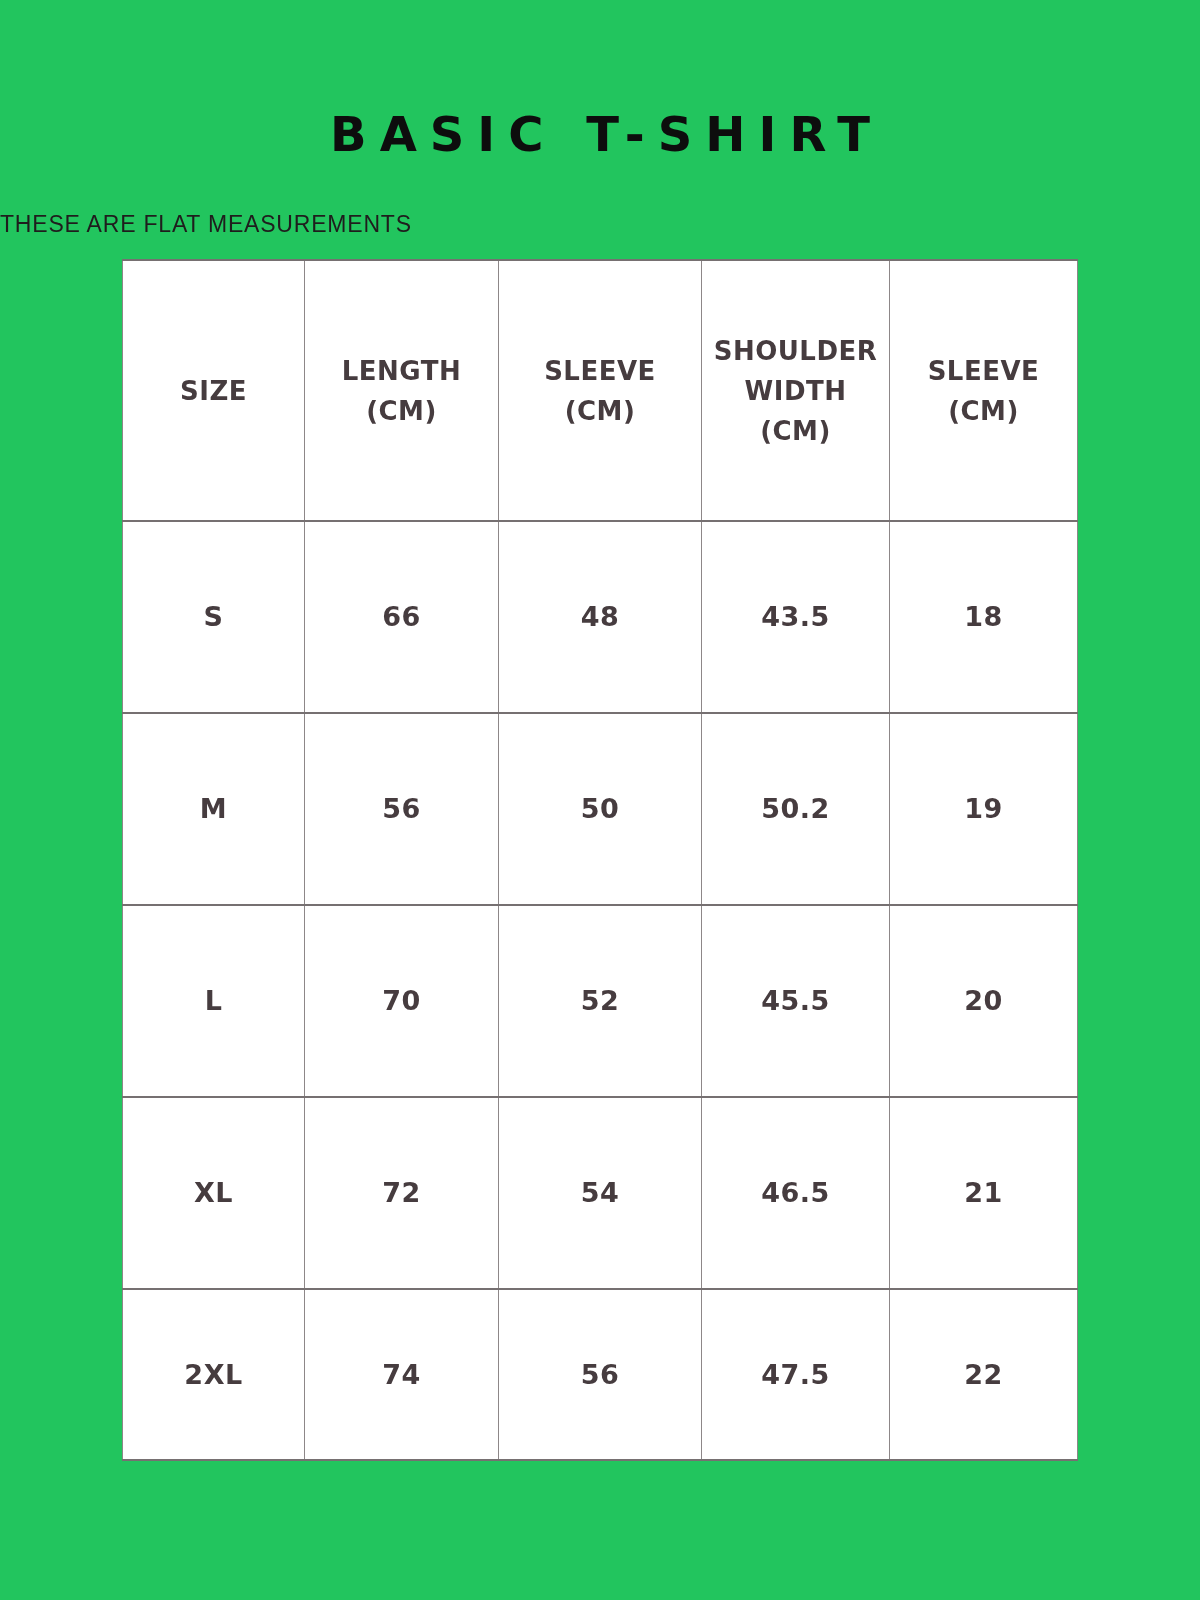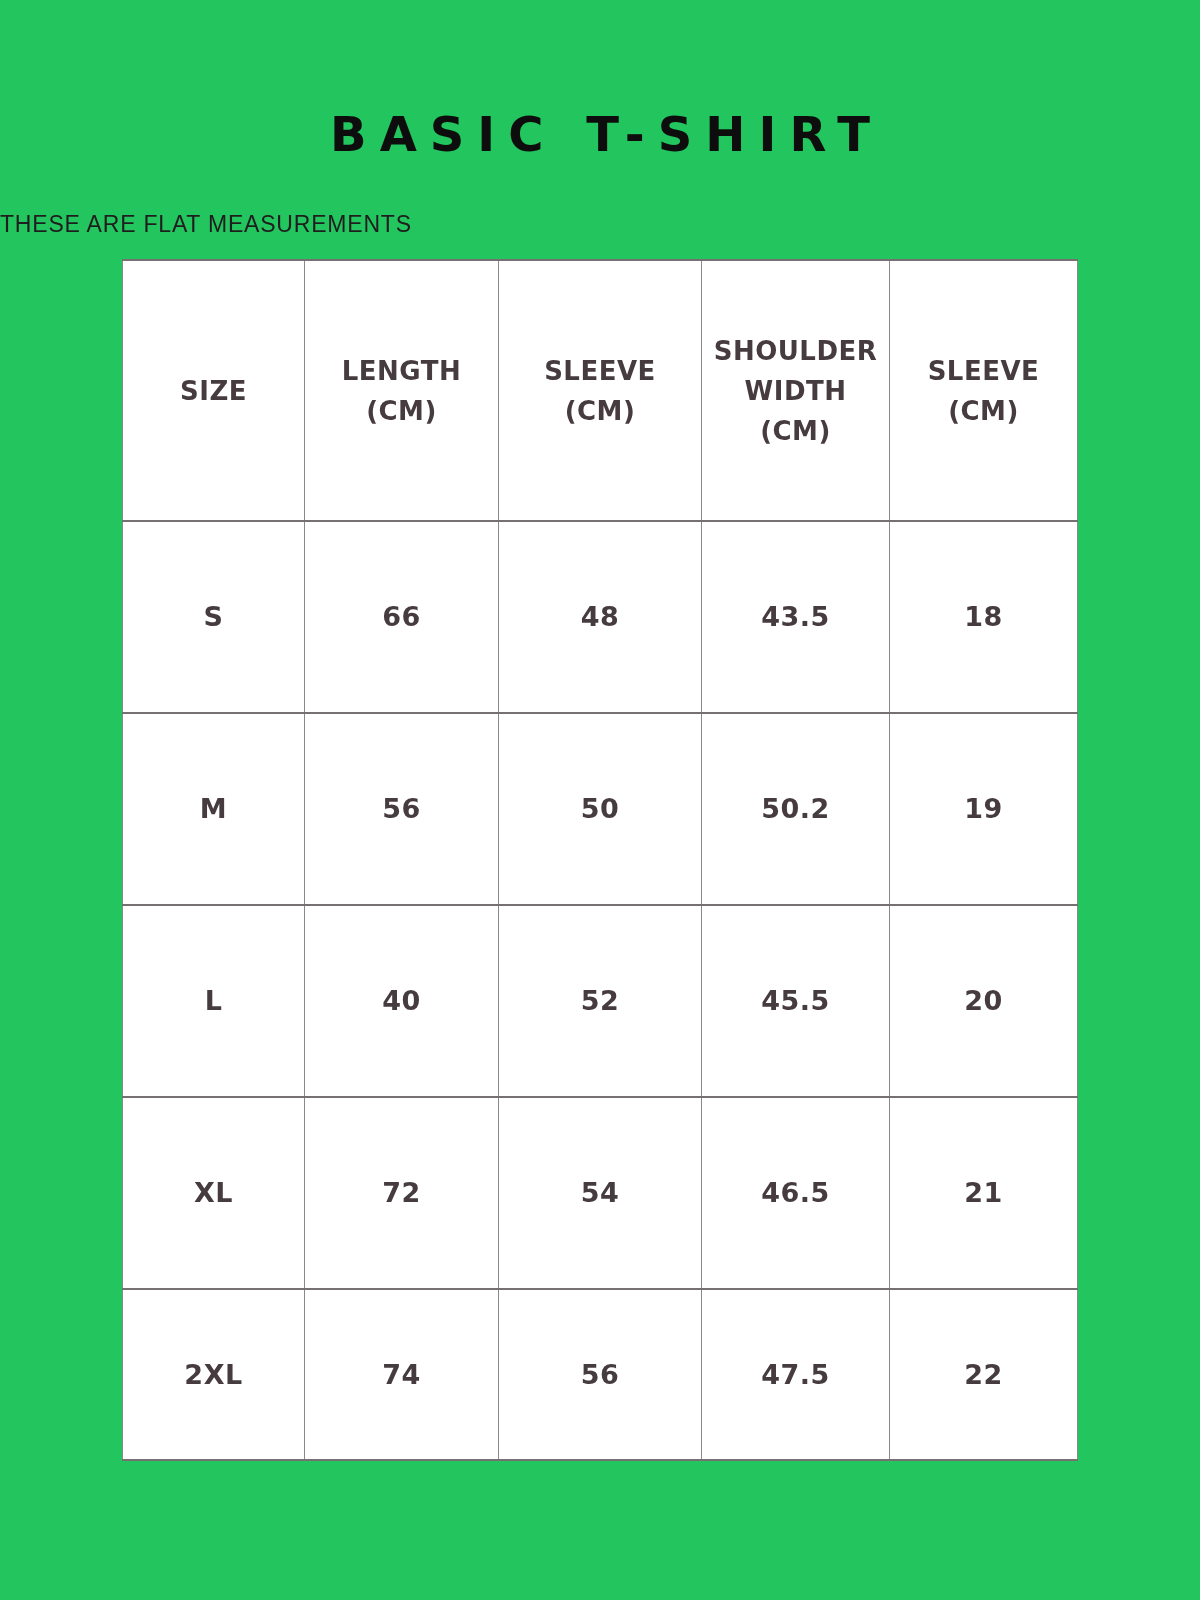--- a/index.html
+++ b/index.html
@@ -131,21 +131,21 @@
       <tr class="data-row">
         <td>M</td>
         <td>56</td>
         <td>50</td>
         <td>50.2</td>
         <td>19</td>
       </tr>
 
       <tr class="data-row">
         <td>L</td>
-        <td>40</td>
+        <td>70</td>
         <td>52</td>
         <td>45.5</td>
         <td>20</td>
       </tr>
 
       <tr class="data-row">
         <td>XL</td>
         <td>72</td>
         <td>54</td>
         <td>46.5</td>

